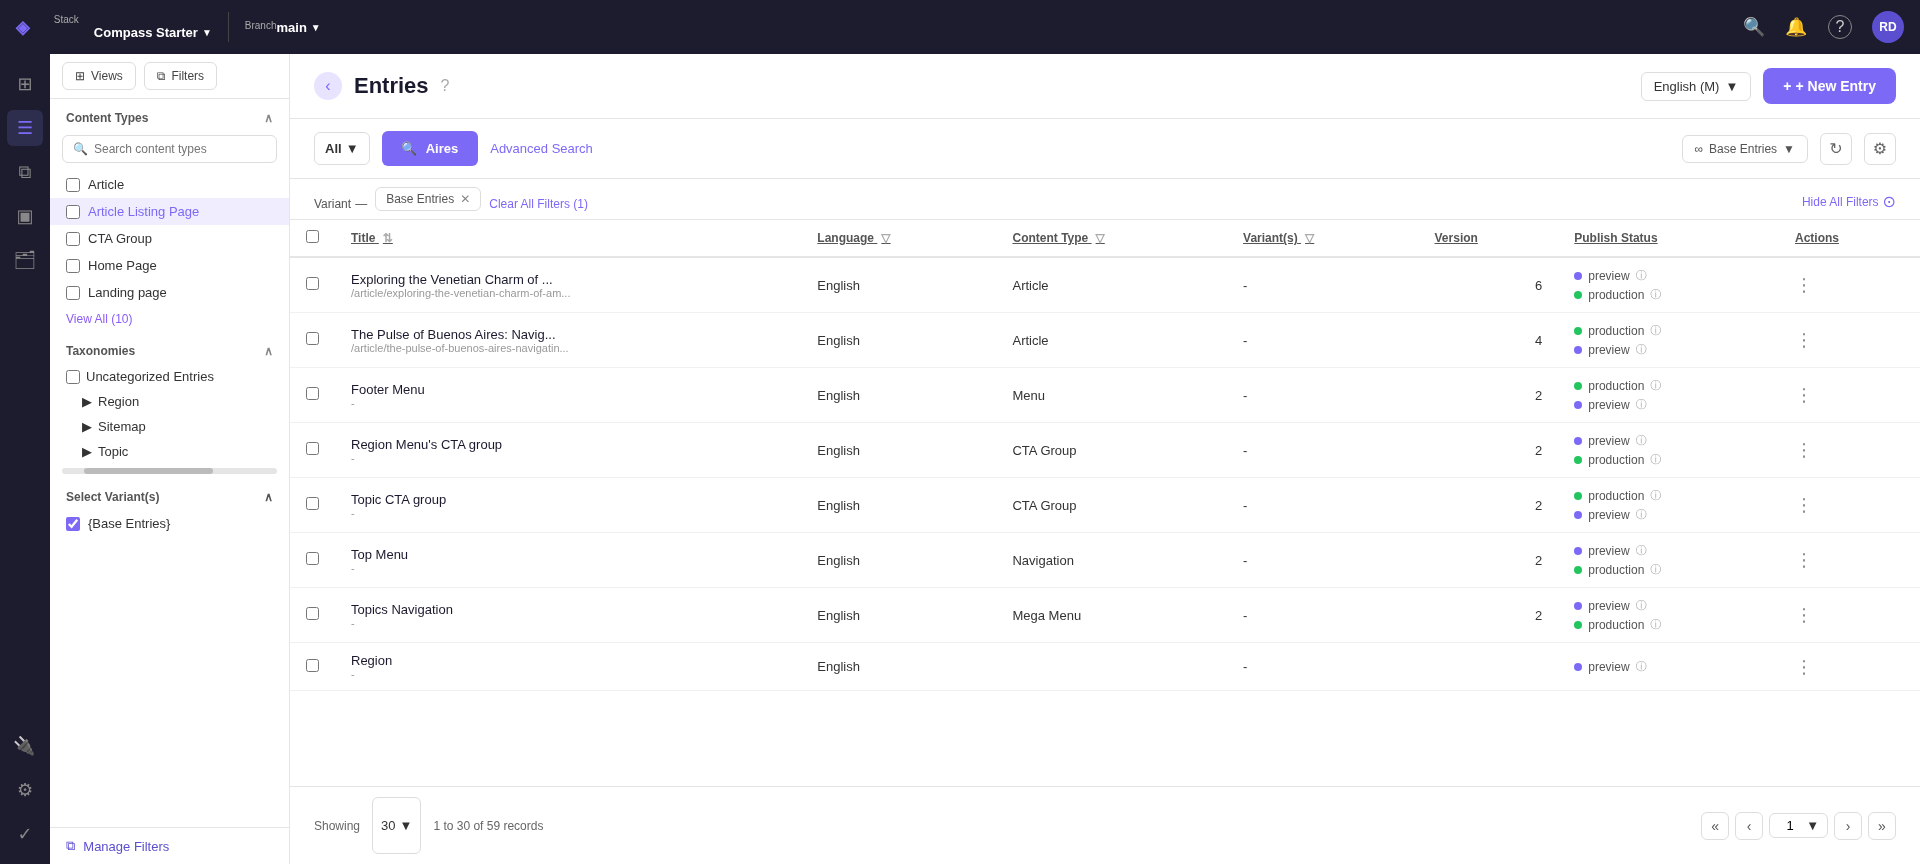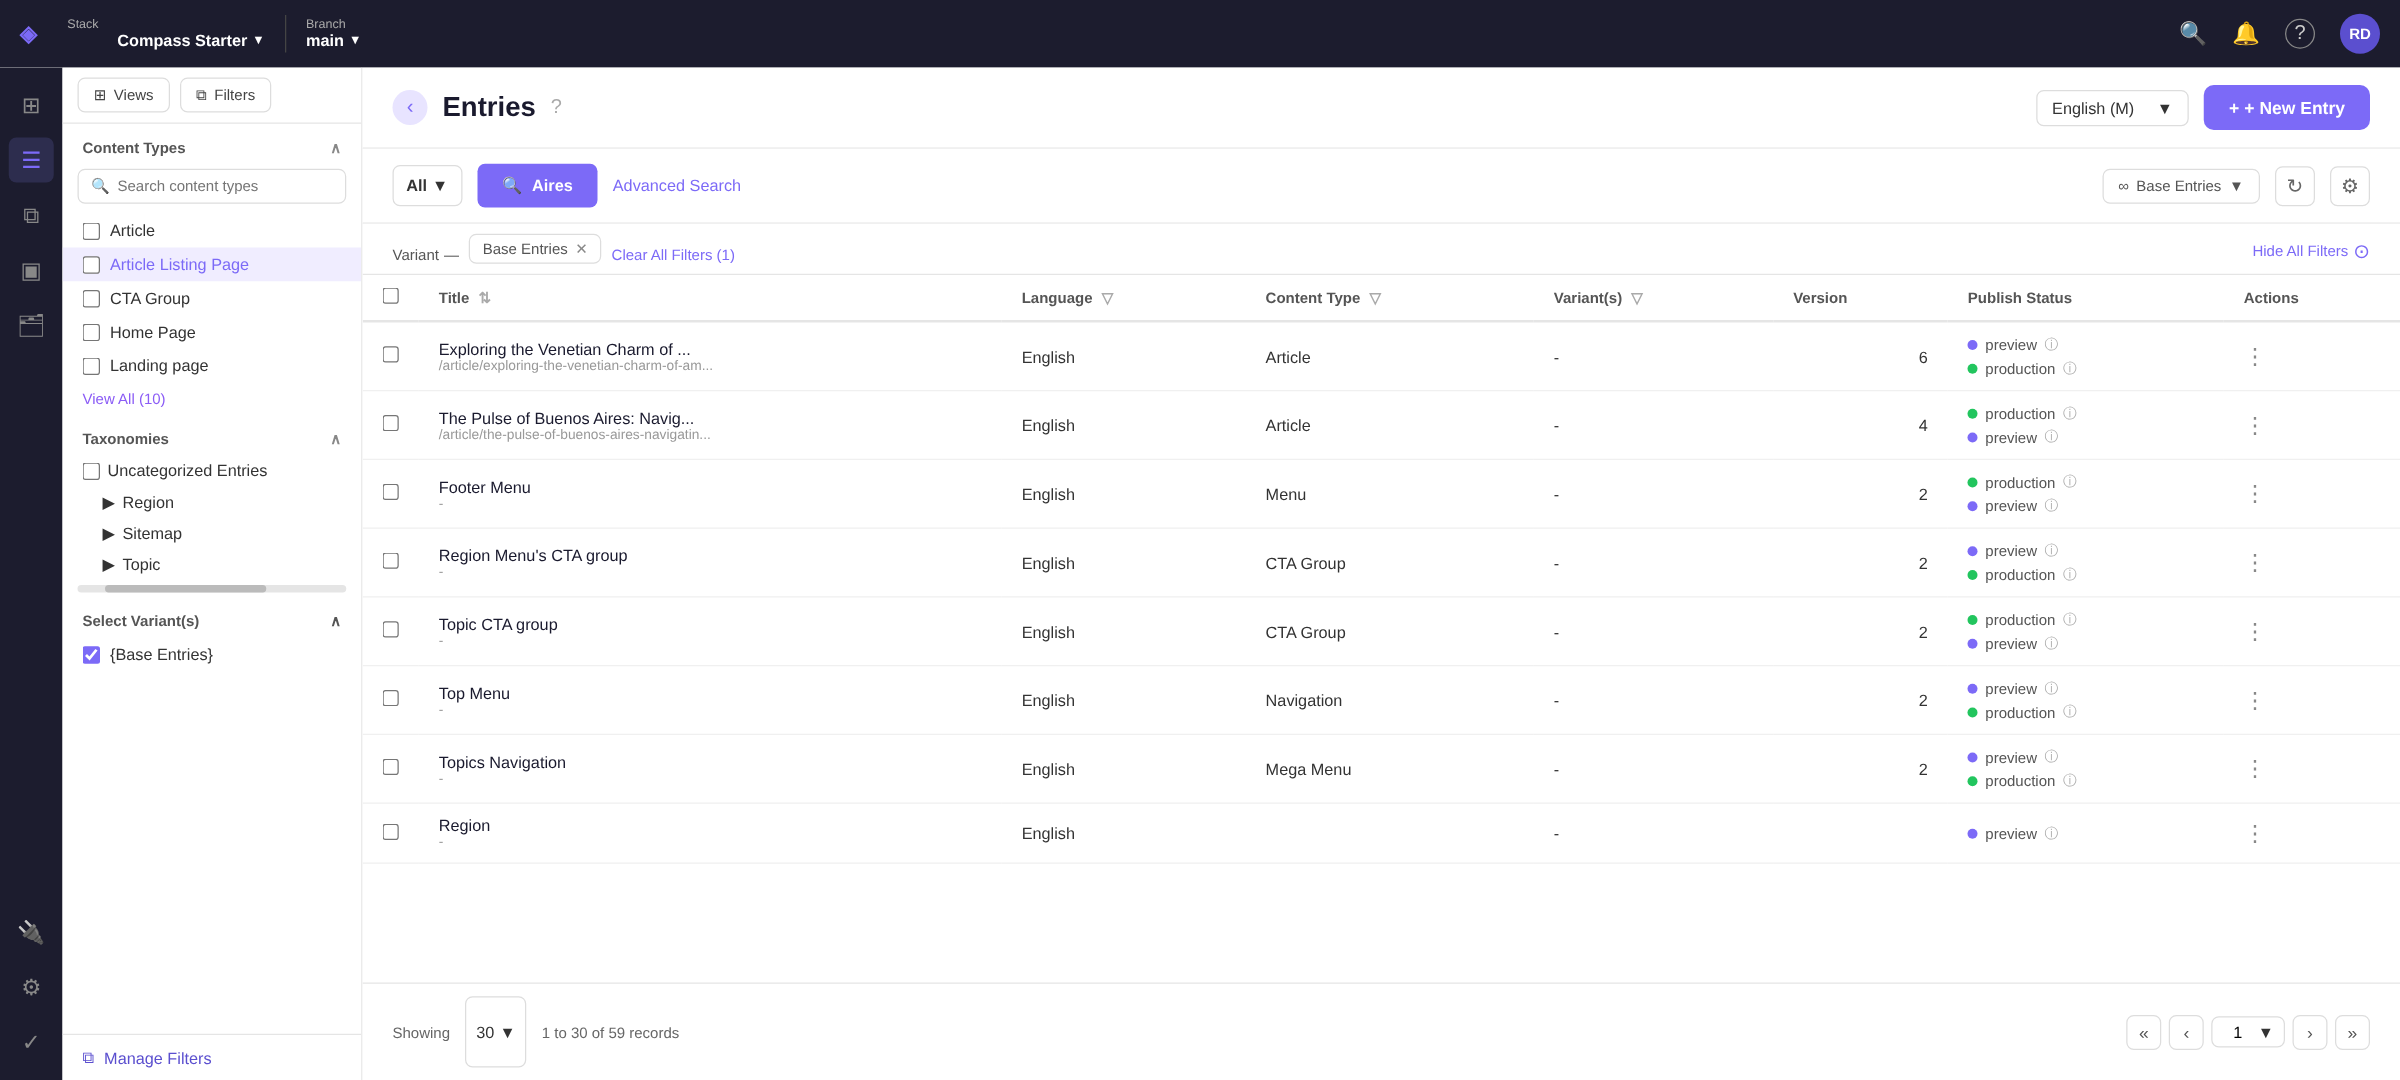--- a/index.html
+++ b/index.html
@@ -25,21 +25,21 @@
       display: flex;
       flex-direction: column;
       color: #fff;
       font-size: 12px;
     }
     .top-nav-stack .stack-label { color: #aaa; font-size: 10px; }
     .top-nav-stack .stack-name { font-weight: 600; font-size: 13px; display: flex; align-items: center; gap: 4px; margin-left: 40px; }
     .top-nav-divider { width: 1px; height: 30px; background: #444; }
     .top-nav-branch {
       display: flex;
-      flex-direction: column;
+      flex-direction: row;
       color: #fff;
       font-size: 12px;
     }
     .top-nav-branch .branch-label { color: #aaa; font-size: 10px; }
     .top-nav-branch .branch-name { font-weight: 600; font-size: 13px; display: flex; align-items: center; gap: 4px; }
     .top-nav-spacer { flex: 1; }
     .top-nav-icons { display: flex; align-items: center; gap: 20px; }
     .top-nav-icon { color: #ccc; font-size: 18px; cursor: pointer; }
     .top-nav-avatar {
       width: 32px; height: 32px; background: #5b4fcf; border-radius: 50%;
@@ -199,21 +199,21 @@
       cursor: pointer; color: #7c6af7; font-size: 16px;
     }
     .entries-title {
       font-size: 22px; font-weight: 700; color: #1a1a2e;
     }
     .entries-help-icon {
       color: #aaa; font-size: 16px; cursor: pointer;
     }
     .entries-spacer { flex: 1; }
     .language-selector {
-      display: flex; align-items: center; gap: 18px;
+      display: flex; align-items: center; gap: 6px;
       border: 1px solid #ddd; border-radius: 6px;
       padding: 6px 12px; background: #fff; cursor: pointer;
       font-size: 13px;
     }
     .new-entry-btn {
       display: flex; align-items: center; gap: 8px;
       background: #7c6af7; color: #fff;
       border: none; border-radius: 8px;
       padding: 10px 20px;
       font-size: 14px; font-weight: 600;
@@ -309,20 +309,21 @@
     thead tr {
       border-bottom: 2px solid #e5e5e5;
     }
     thead th {
       padding: 10px 16px;
       text-align: left;
       font-size: 12px;
       font-weight: 600;
       color: #555;
       white-space: nowrap;
+      text-decoration: underline;
     }
     thead th .sort-icon { margin-left: 4px; color: #aaa; }
     thead th .filter-icon { margin-left: 4px; color: #aaa; cursor: pointer; }
     tbody tr {
       border-bottom: 1px solid #f0f0f0;
     }
     tbody td {
       padding: 10px 16px;
       font-size: 13px;
       color: #333;

